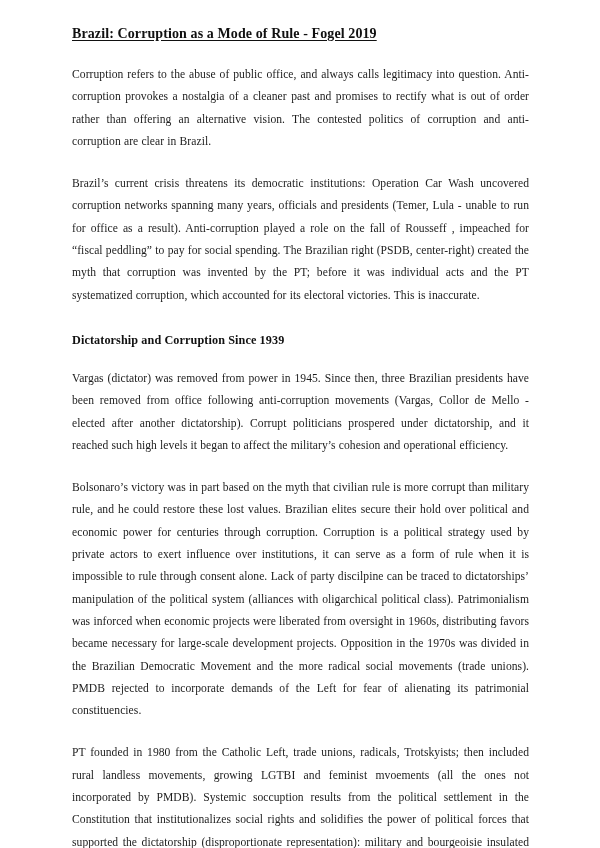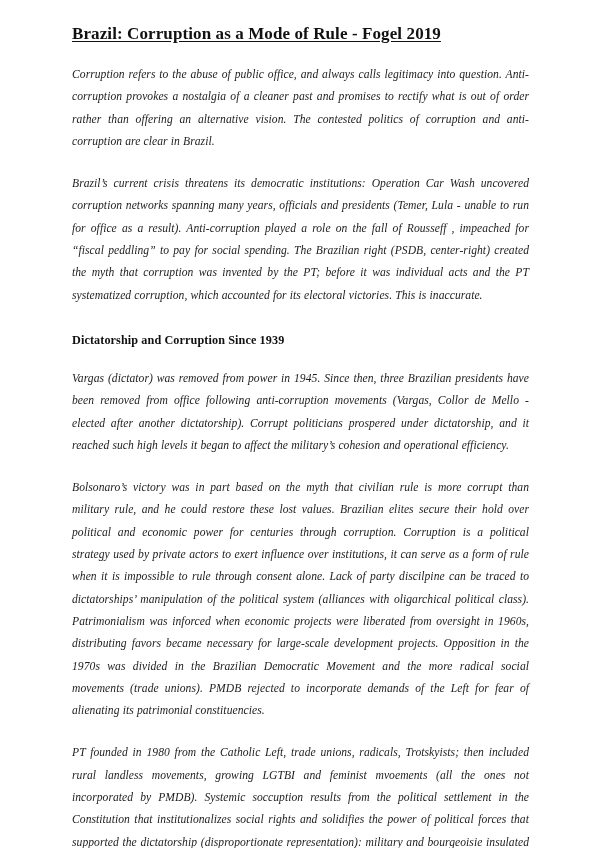--- a/index.html
+++ b/index.html
@@ -33,21 +33,21 @@
     font-style: italic;
     font-size: 11.5px;
     letter-spacing: 0.2px;
     color: #2a2a2a;
     padding-top: 36px;
     height: 16px;
     line-height: 16px;
   }
   .doc-title {
     margin-top: 26px;
-    font-size: 17px;
+    font-size: 14px;
     font-weight: bold;
     text-decoration: underline;
     text-underline-offset: 2px;
     letter-spacing: 0.1px;
     color: #111111;
     line-height: 16px;
   }
   .section-heading {
     margin-top: 25px;
     font-size: 12.2px;
@@ -59,21 +59,20 @@
   p.body-par {
     margin: 0;
     margin-top: 20px;
     font-size: 11.6px;
     line-height: 22.3px;
     text-align: justify;
     text-justify: inter-word;
     color: #1c1c1c;
     letter-spacing: 0.05px;
     word-spacing: 0.2px;
-    font-style: italic;
   }
   p.body-par:first-of-type {
     margin-top: 22px;
   }
 </style>
 </head>
 <body>
 
 <div class="page">
   <div class="content">

